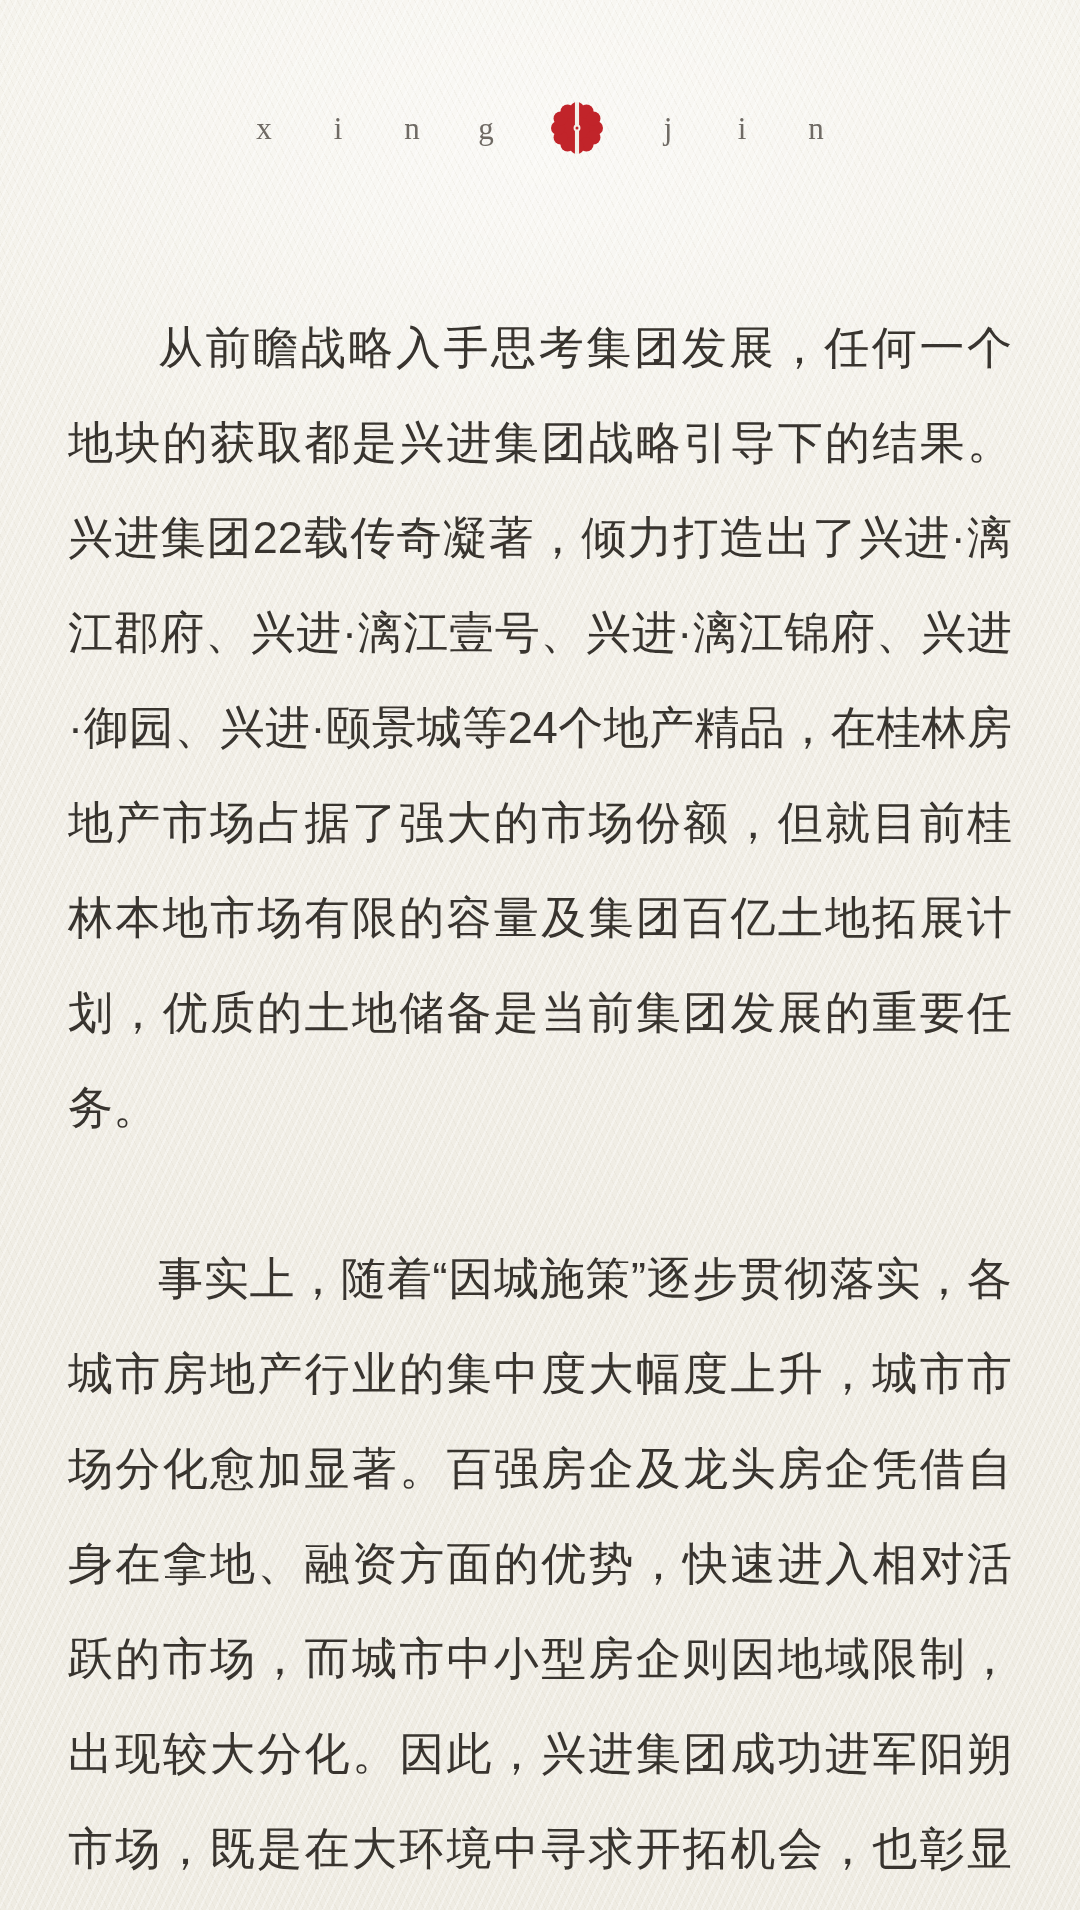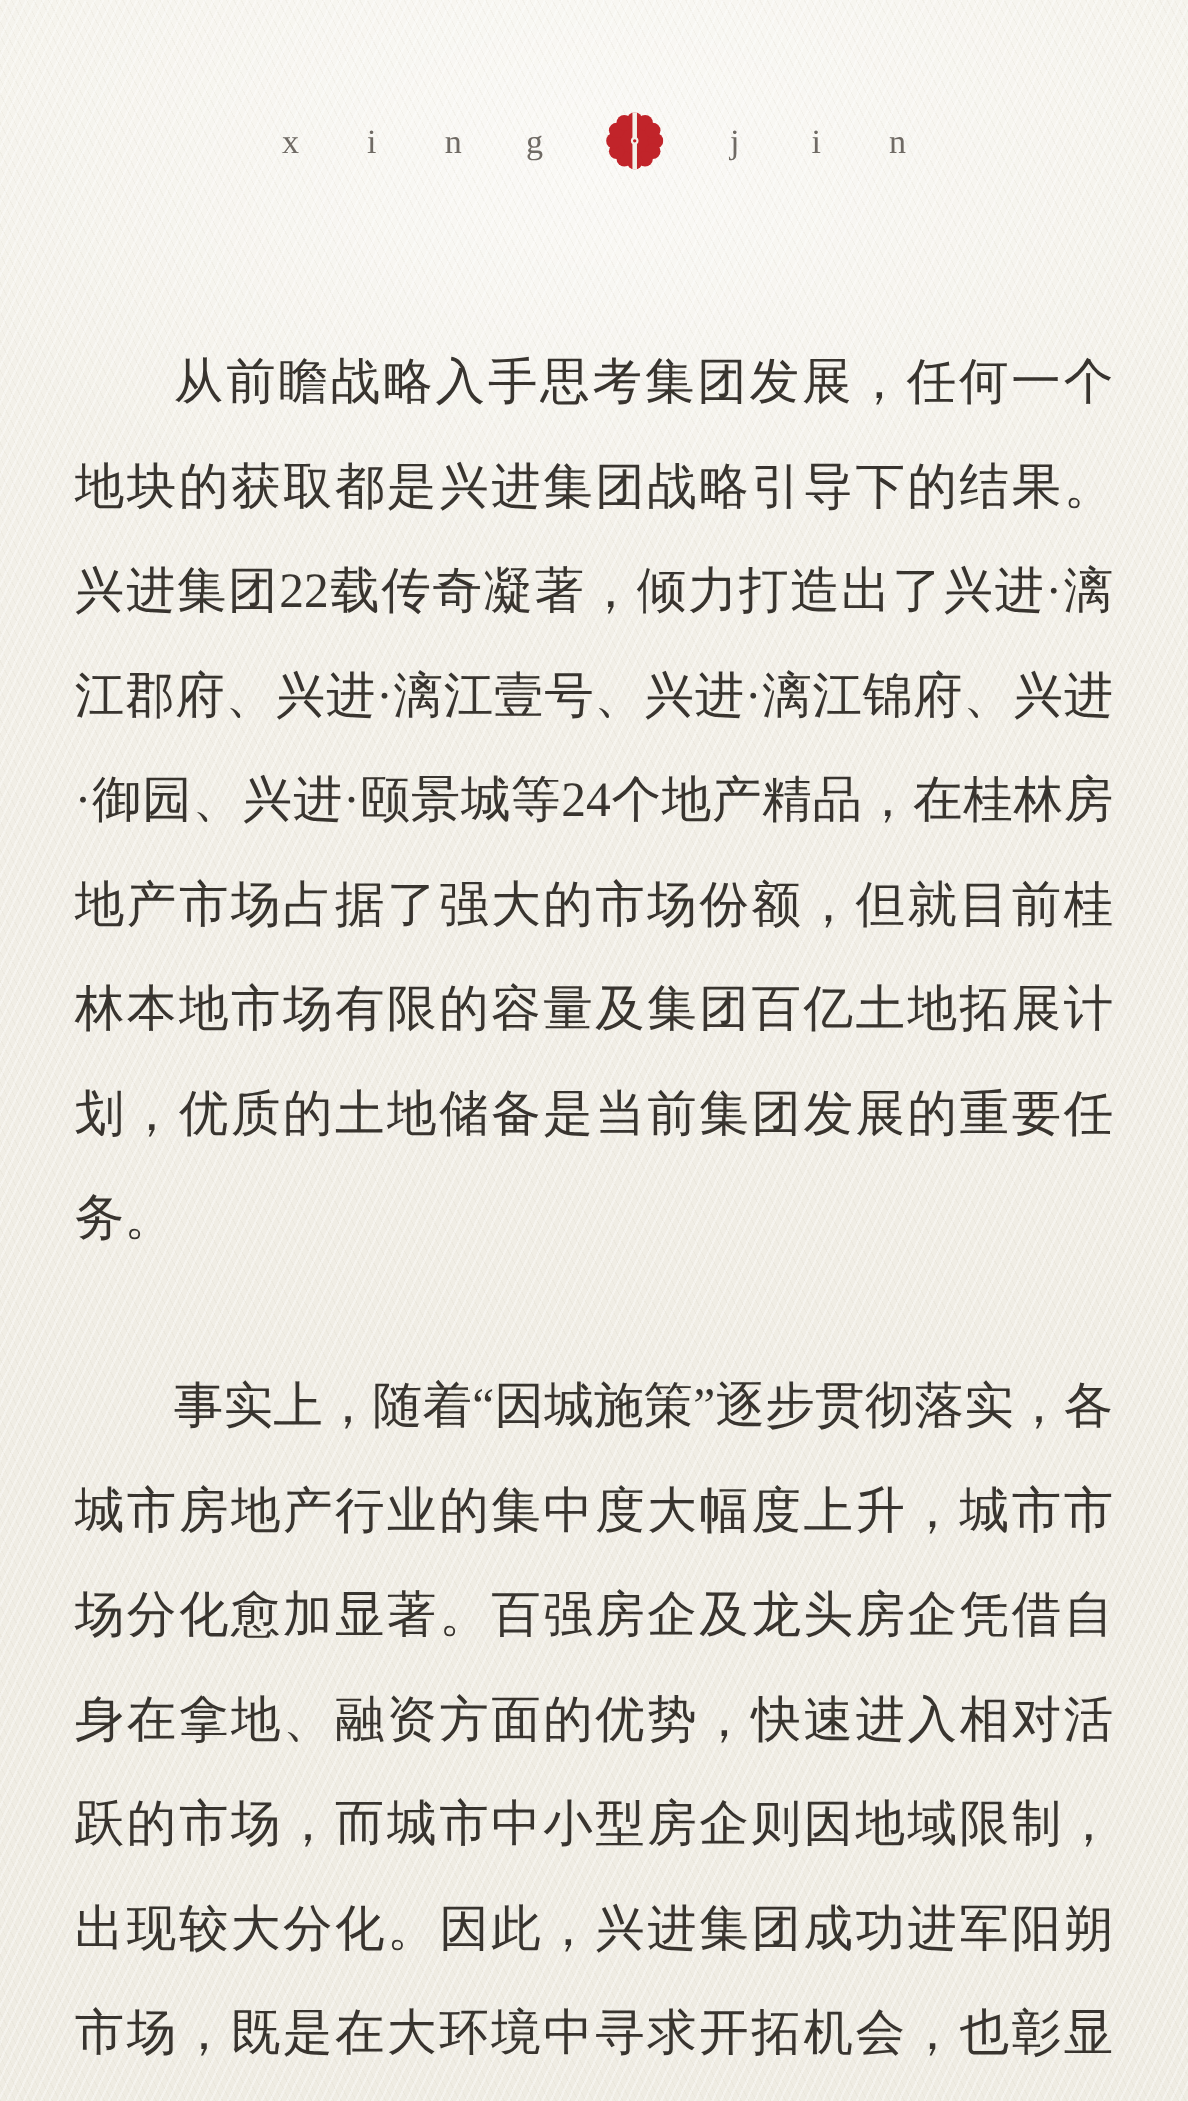--- a/index.html
+++ b/index.html
@@ -51,21 +51,20 @@
     font-size: 45px;
     font-weight: 500;
     line-height: 95px;
     text-align: justify;
     text-justify: inter-ideograph;
     letter-spacing: 0;
   }
   .article p {
     margin: 0 0 76px 0;
     text-indent: 2em;
-    font-family: Liberation Serif, serif;
   }
   .article p:last-child { margin-bottom: 0; }
 </style>
 </head>
 <body>
 
 <div class="page">
 
   <header class="brand-header">
     <span class="brand-letter">x</span>

